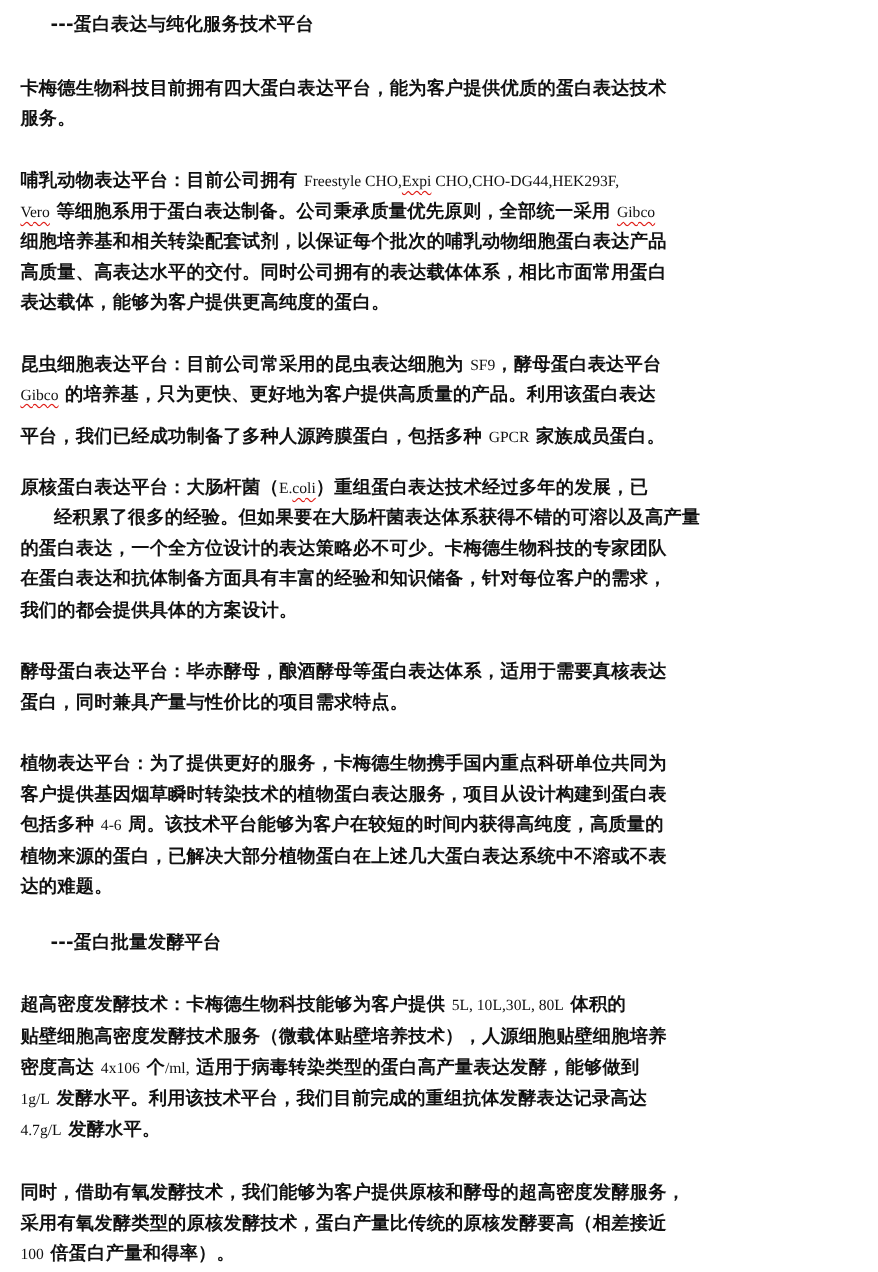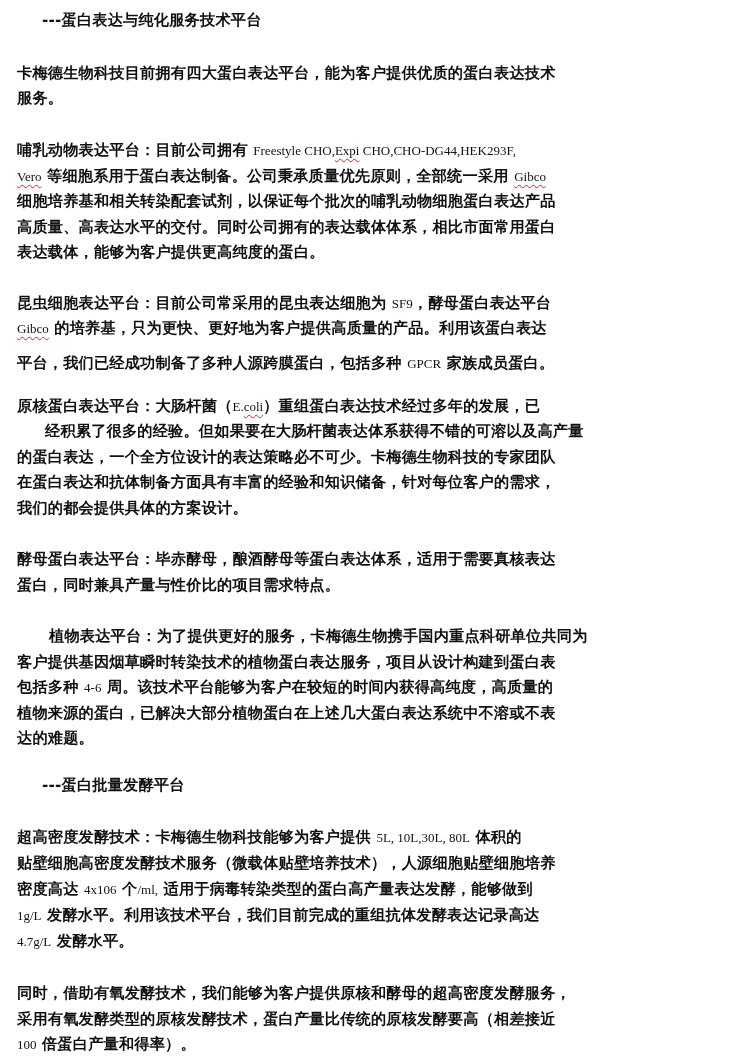--- a/index.html
+++ b/index.html
@@ -29,21 +29,21 @@
     <div class="line" style="top: 293px;"><span>昆虫细胞表达平台：目前公司常采用的昆虫表达细胞为 </span><span class="latin">SF9</span><span>，酵母蛋白表达平台</span></div>
     <div class="line" style="top: 318px;"><span class="latin spell">Gibco</span><span> 的培养基，只为更快、更好地为客户提供高质量的产品。利用该蛋白表达</span></div>
     <div class="line" style="top: 353px;"><span>平台，我们已经成功制备了多种人源跨膜蛋白，包括多种 </span><span class="latin">GPCR</span><span> 家族成员蛋白。</span></div>
     <div class="line" style="top: 396px;"><span>原核蛋白表达平台：大肠杆菌（</span><span class="latin">E.</span><span class="latin spell">coli</span><span>）重组蛋白表达技术经过多年的发展，已</span></div>
     <div class="line" style="top: 421px; margin-left: 28px;"><span>经积累了很多的经验。但如果要在大肠杆菌表达体系获得不错的可溶以及高产量</span></div>
     <div class="line" style="top: 447px;"><span>的蛋白表达，一个全方位设计的表达策略必不可少。卡梅德生物科技的专家团队</span></div>
     <div class="line" style="top: 472px;"><span>在蛋白表达和抗体制备方面具有丰富的经验和知识储备，针对每位客户的需求，</span></div>
     <div class="line" style="top: 498px;"><span>我们的都会提供具体的方案设计。</span></div>
     <div class="line" style="top: 549px;"><span>酵母蛋白表达平台：毕赤酵母，酿酒酵母等蛋白表达体系，适用于需要真核表达</span></div>
     <div class="line" style="top: 575px;"><span>蛋白，同时兼具产量与性价比的项目需求特点。</span></div>
-    <div class="line" style="top: 626px; margin-left: 32px;"><span>植物表达平台：为了提供更好的服务，卡梅德生物携手国内重点科研单位共同为</span></div>
+    <div class="line" style="top: 626px;"><span>植物表达平台：为了提供更好的服务，卡梅德生物携手国内重点科研单位共同为</span></div>
     <div class="line" style="top: 652px;"><span>客户提供基因烟草瞬时转染技术的植物蛋白表达服务，项目从设计构建到蛋白表</span></div>
     <div class="line" style="top: 677px;"><span>包括多种 </span><span class="latin">4-6</span><span> 周。该技术平台能够为客户在较短的时间内获得高纯度，高质量的</span></div>
     <div class="line" style="top: 703px;"><span>植物来源的蛋白，已解决大部分植物蛋白在上述几大蛋白表达系统中不溶或不表</span></div>
     <div class="line" style="top: 728px;"><span>达的难题。</span></div>
     <div class="line heading" style="top: 775px;"><span>---蛋白批量发酵平台</span></div>
     <div class="line" style="top: 827px;"><span>超高密度发酵技术：卡梅德生物科技能够为客户提供 </span><span class="latin">5L, 10L,30L, 80L</span><span> 体积的</span></div>
     <div class="line" style="top: 853px;"><span>贴壁细胞高密度发酵技术服务（微载体贴壁培养技术），人源细胞贴壁细胞培养</span></div>
     <div class="line" style="top: 879px;"><span>密度高达 </span><span class="latin">4x106</span><span> 个</span><span class="latin">/ml,</span><span> 适用于病毒转染类型的蛋白高产量表达发酵，能够做到</span></div>
     <div class="line" style="top: 905px;"><span class="latin">1g/L</span><span> 发酵水平。利用该技术平台，我们目前完成的重组抗体发酵表达记录高达</span></div>
     <div class="line" style="top: 931px; text-align: right;"><span class="latin">4.7g/L</span><span> 发酵水平。</span></div>

